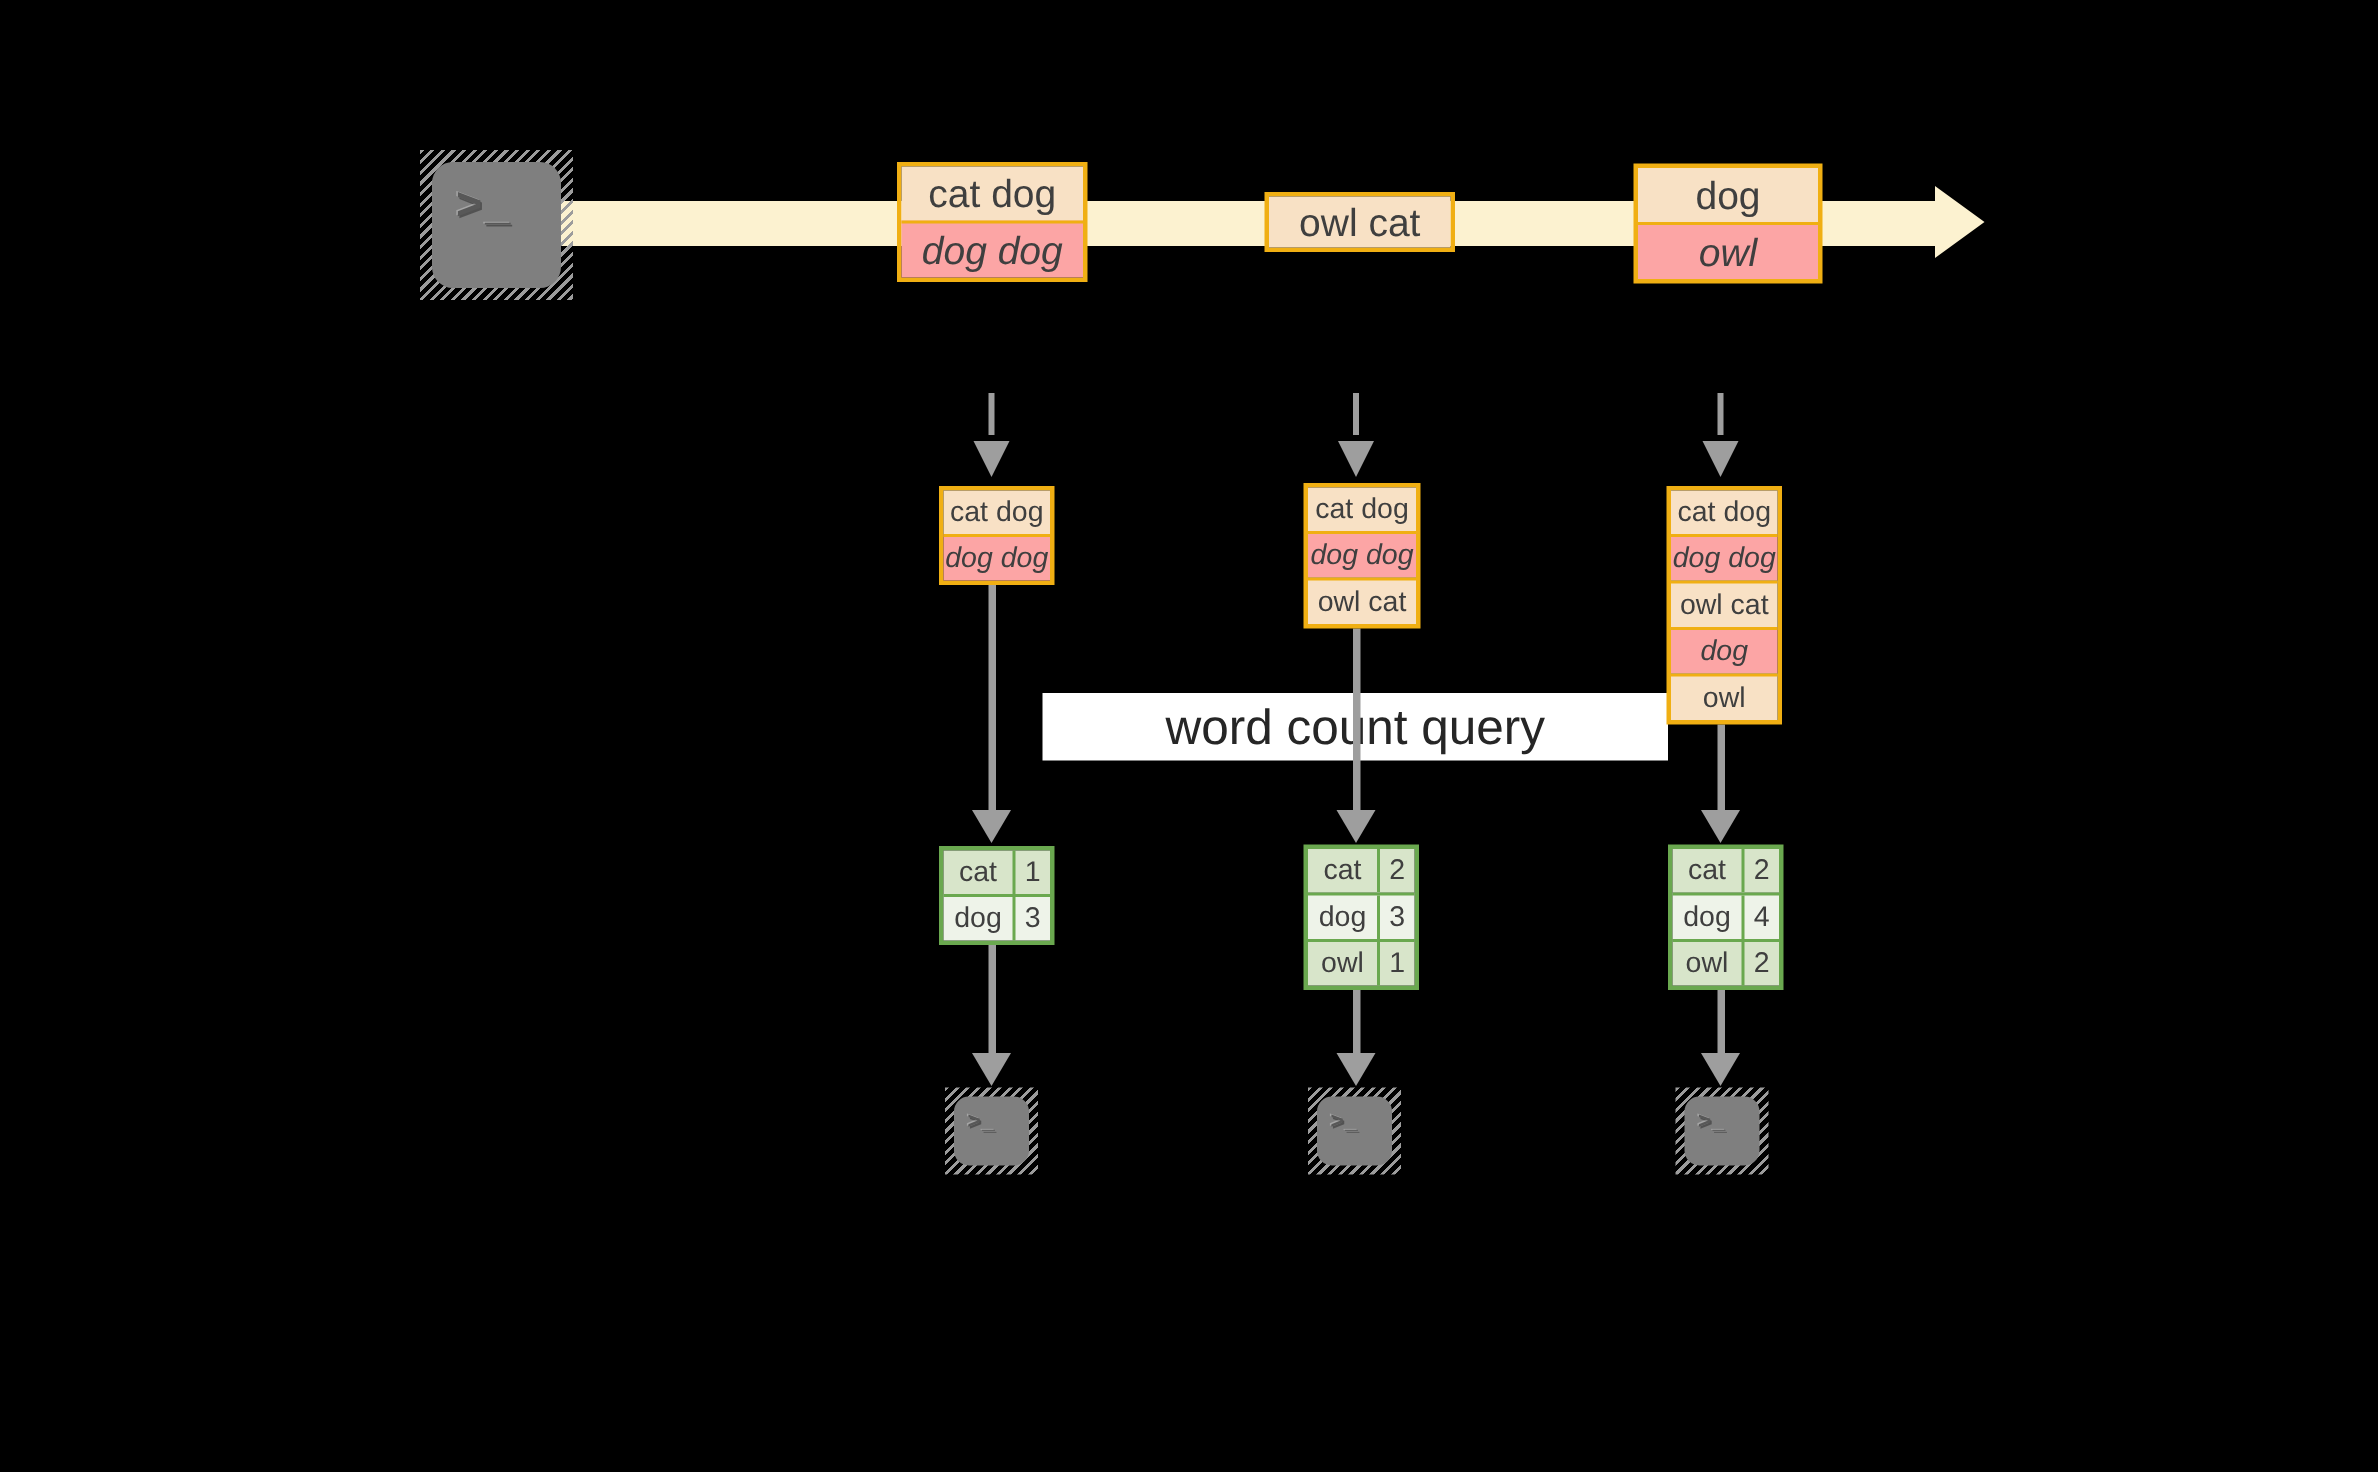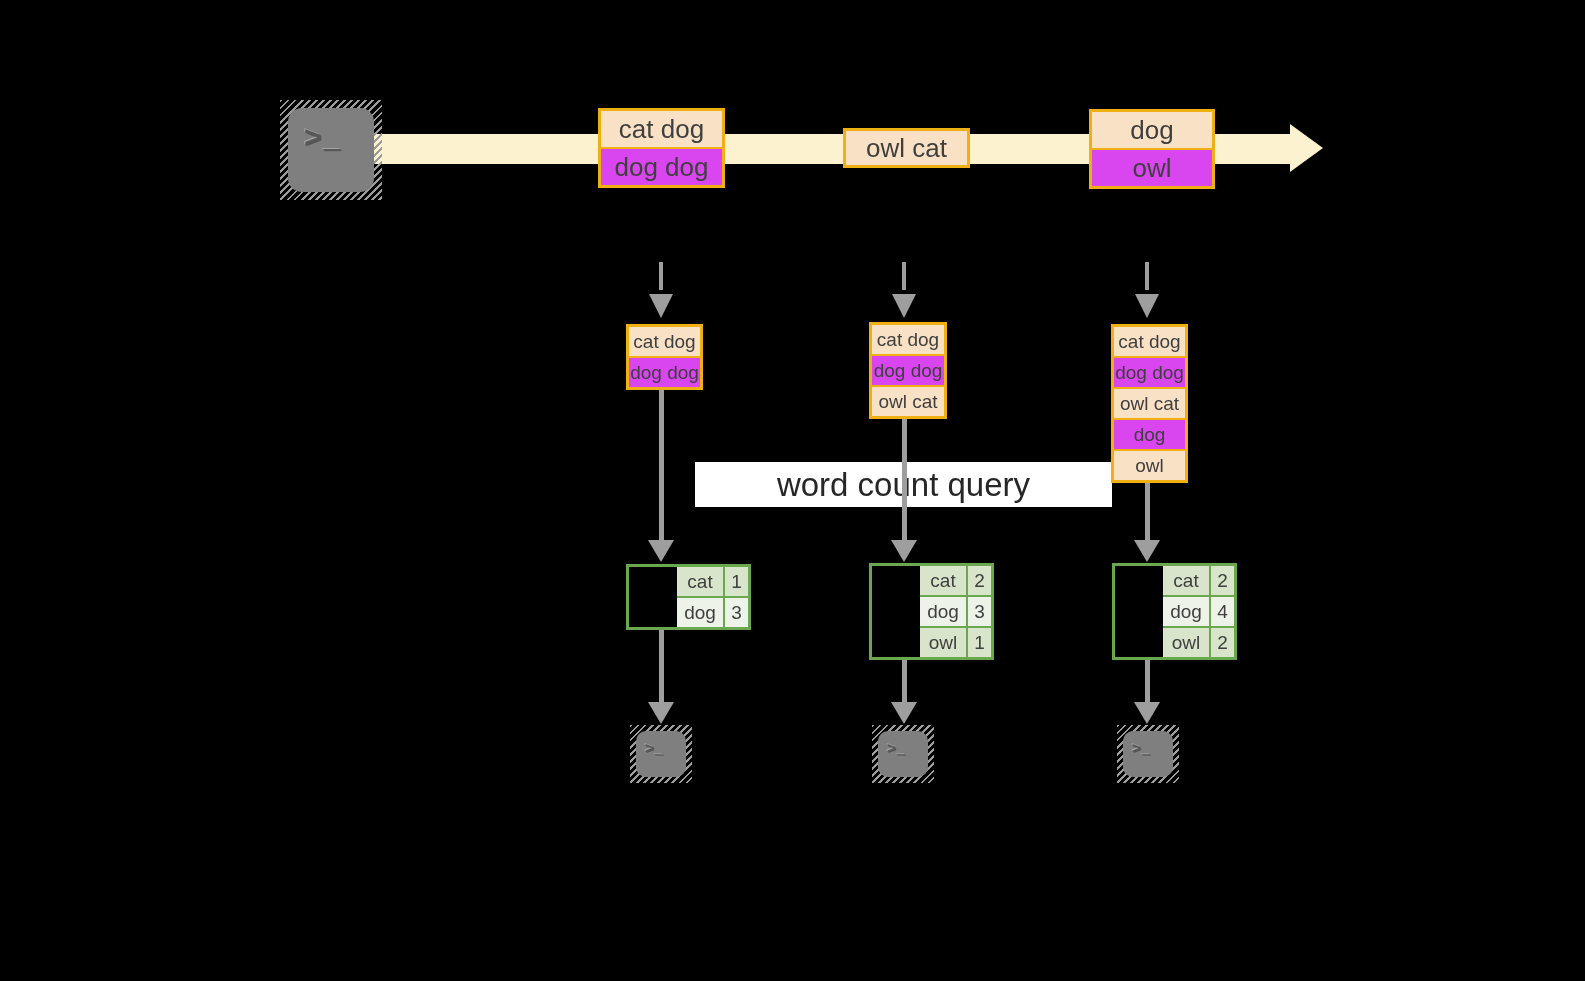--- a/index.html
+++ b/index.html
@@ -12,32 +12,32 @@
   .band-head{position:absolute;left:1290px;top:124px;width:0;height:0;z-index:0;
     border-top:24px solid transparent;border-bottom:24px solid transparent;border-left:33px solid #fcf2d0;}
   
   .obox{position:absolute;display:flex;flex-direction:column;border:3px solid #f0af13;z-index:3;box-sizing:content-box;}
   .obox .row{display:flex;align-items:center;justify-content:center;}
   .obox .row + .row{border-top:2px solid #f0af13;}
   .obox.top .row{height:36px;font-size:26px;}
   .obox.top.single .row{height:34px;}
   .obox.state .row{height:29px;font-size:19px;}
   .cell-peach{background:#f8e1c5;}
-  .cell-cream{background:#d946ef;}
+  .cell-cream{background:#fca5a5;font-style:italic;}
   
   .vline{position:absolute;width:5px;background:#9e9e9e;z-index:2;}
   .vdash{position:absolute;width:4px;background:#9e9e9e;z-index:2;}
   .ahead{position:absolute;width:0;height:0;z-index:2;
     border-left:13px solid transparent;border-right:13px solid transparent;border-top:22px solid #9e9e9e;}
   .ahead.small{border-left-width:12px;border-right-width:12px;border-top-width:24px;}
   
   .query-band{position:absolute;left:695px;top:462px;width:417px;height:45px;background:#ffffff;z-index:1;
     display:flex;align-items:center;justify-content:center;font-size:33px;color:#262626;}
   
-  .gtable{position:absolute;display:flex;flex-direction:column;border:3px solid #6aa84f;z-index:3;box-sizing:content-box;padding-left:48px;}
+  .gtable{position:absolute;display:flex;flex-direction:column;border:3px solid #6aa84f;z-index:3;box-sizing:content-box;}
   .grow{display:flex;height:29px;}
   .grow + .grow{border-top:2px solid #6aa84f;}
   .gword{flex:1;display:flex;align-items:center;justify-content:center;font-size:19px;}
   .gnum{width:23px;border-left:2px solid #6aa84f;display:flex;align-items:center;justify-content:center;font-size:19px;}
   .g-dark{background:#d8e5ca;}
   .g-light{background:#eef3e9;}
   
   .term{position:absolute;z-index:3;
     background:repeating-linear-gradient(135deg,#9c9c9c 0 2px,rgba(0,0,0,0) 2px 5px);}
   .term-inner{position:absolute;background:#7f7f7f;border-radius:14px;display:flex;}

